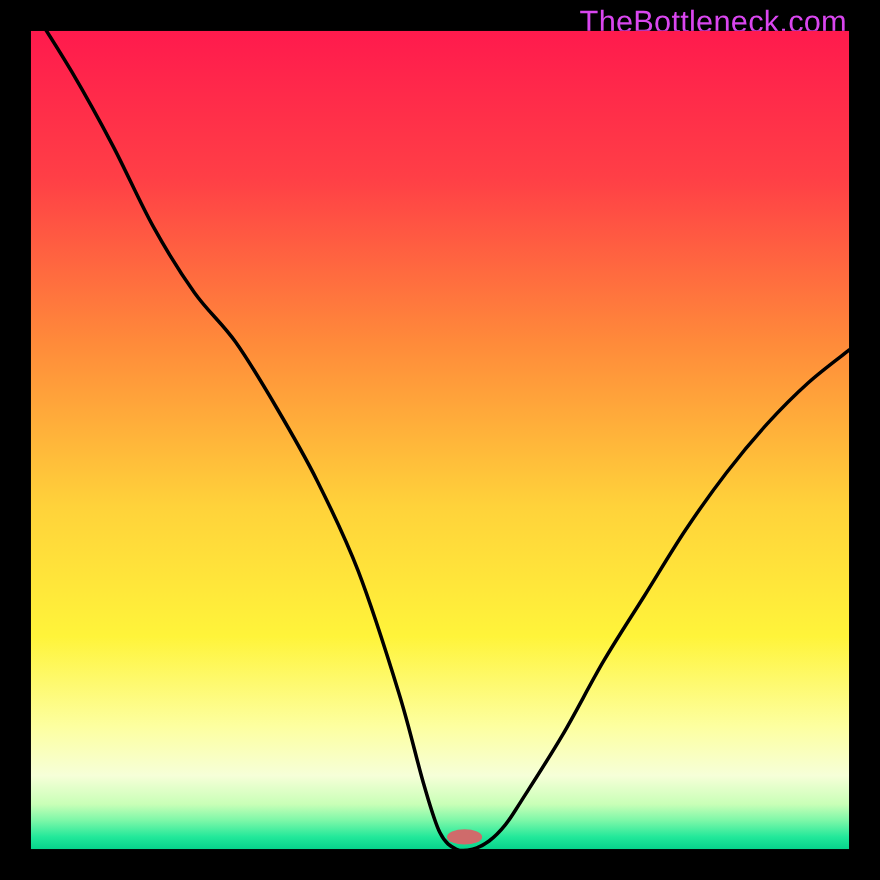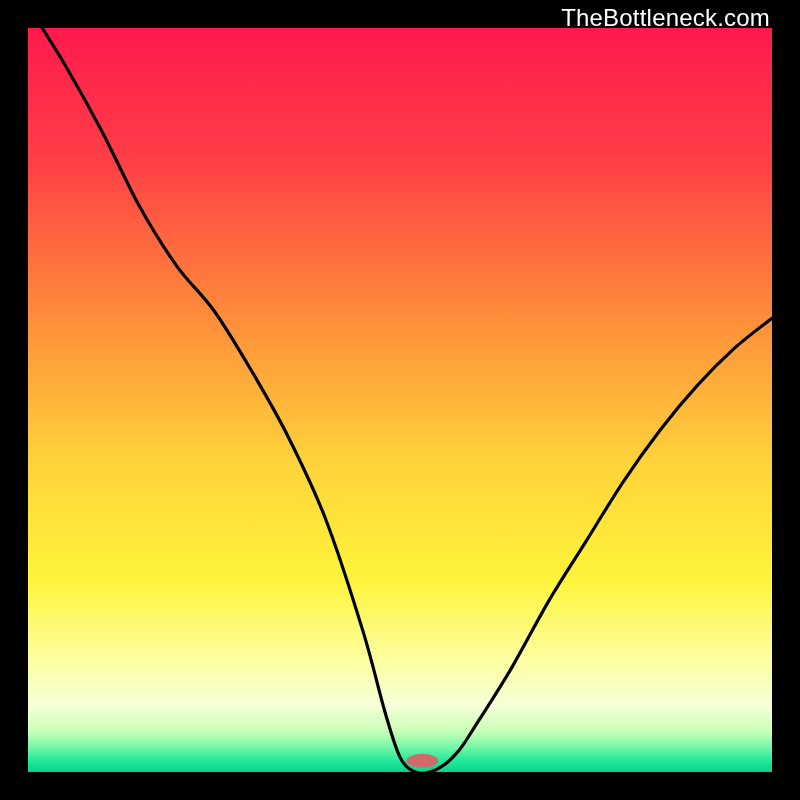--- a/index.html
+++ b/index.html
@@ -23,22 +23,22 @@
     position: absolute;
     left: 0;
     top: 0;
     width: 744px;
     height: 744px;
   }
   .watermark {
     position: absolute;
     top: 4px;
     right: 30px;
-    color: #ffffff;
-    font-size: 24px;
+    color: #d946ef;
+    font-size: 28px;
     font-weight: 500;
     letter-spacing: 0.2px;
     margin-left: 46px;
   }
   svg { display: block; }
 </style>
 </head>
 <body>
 
 <div class="watermark">TheBottleneck.com</div>

